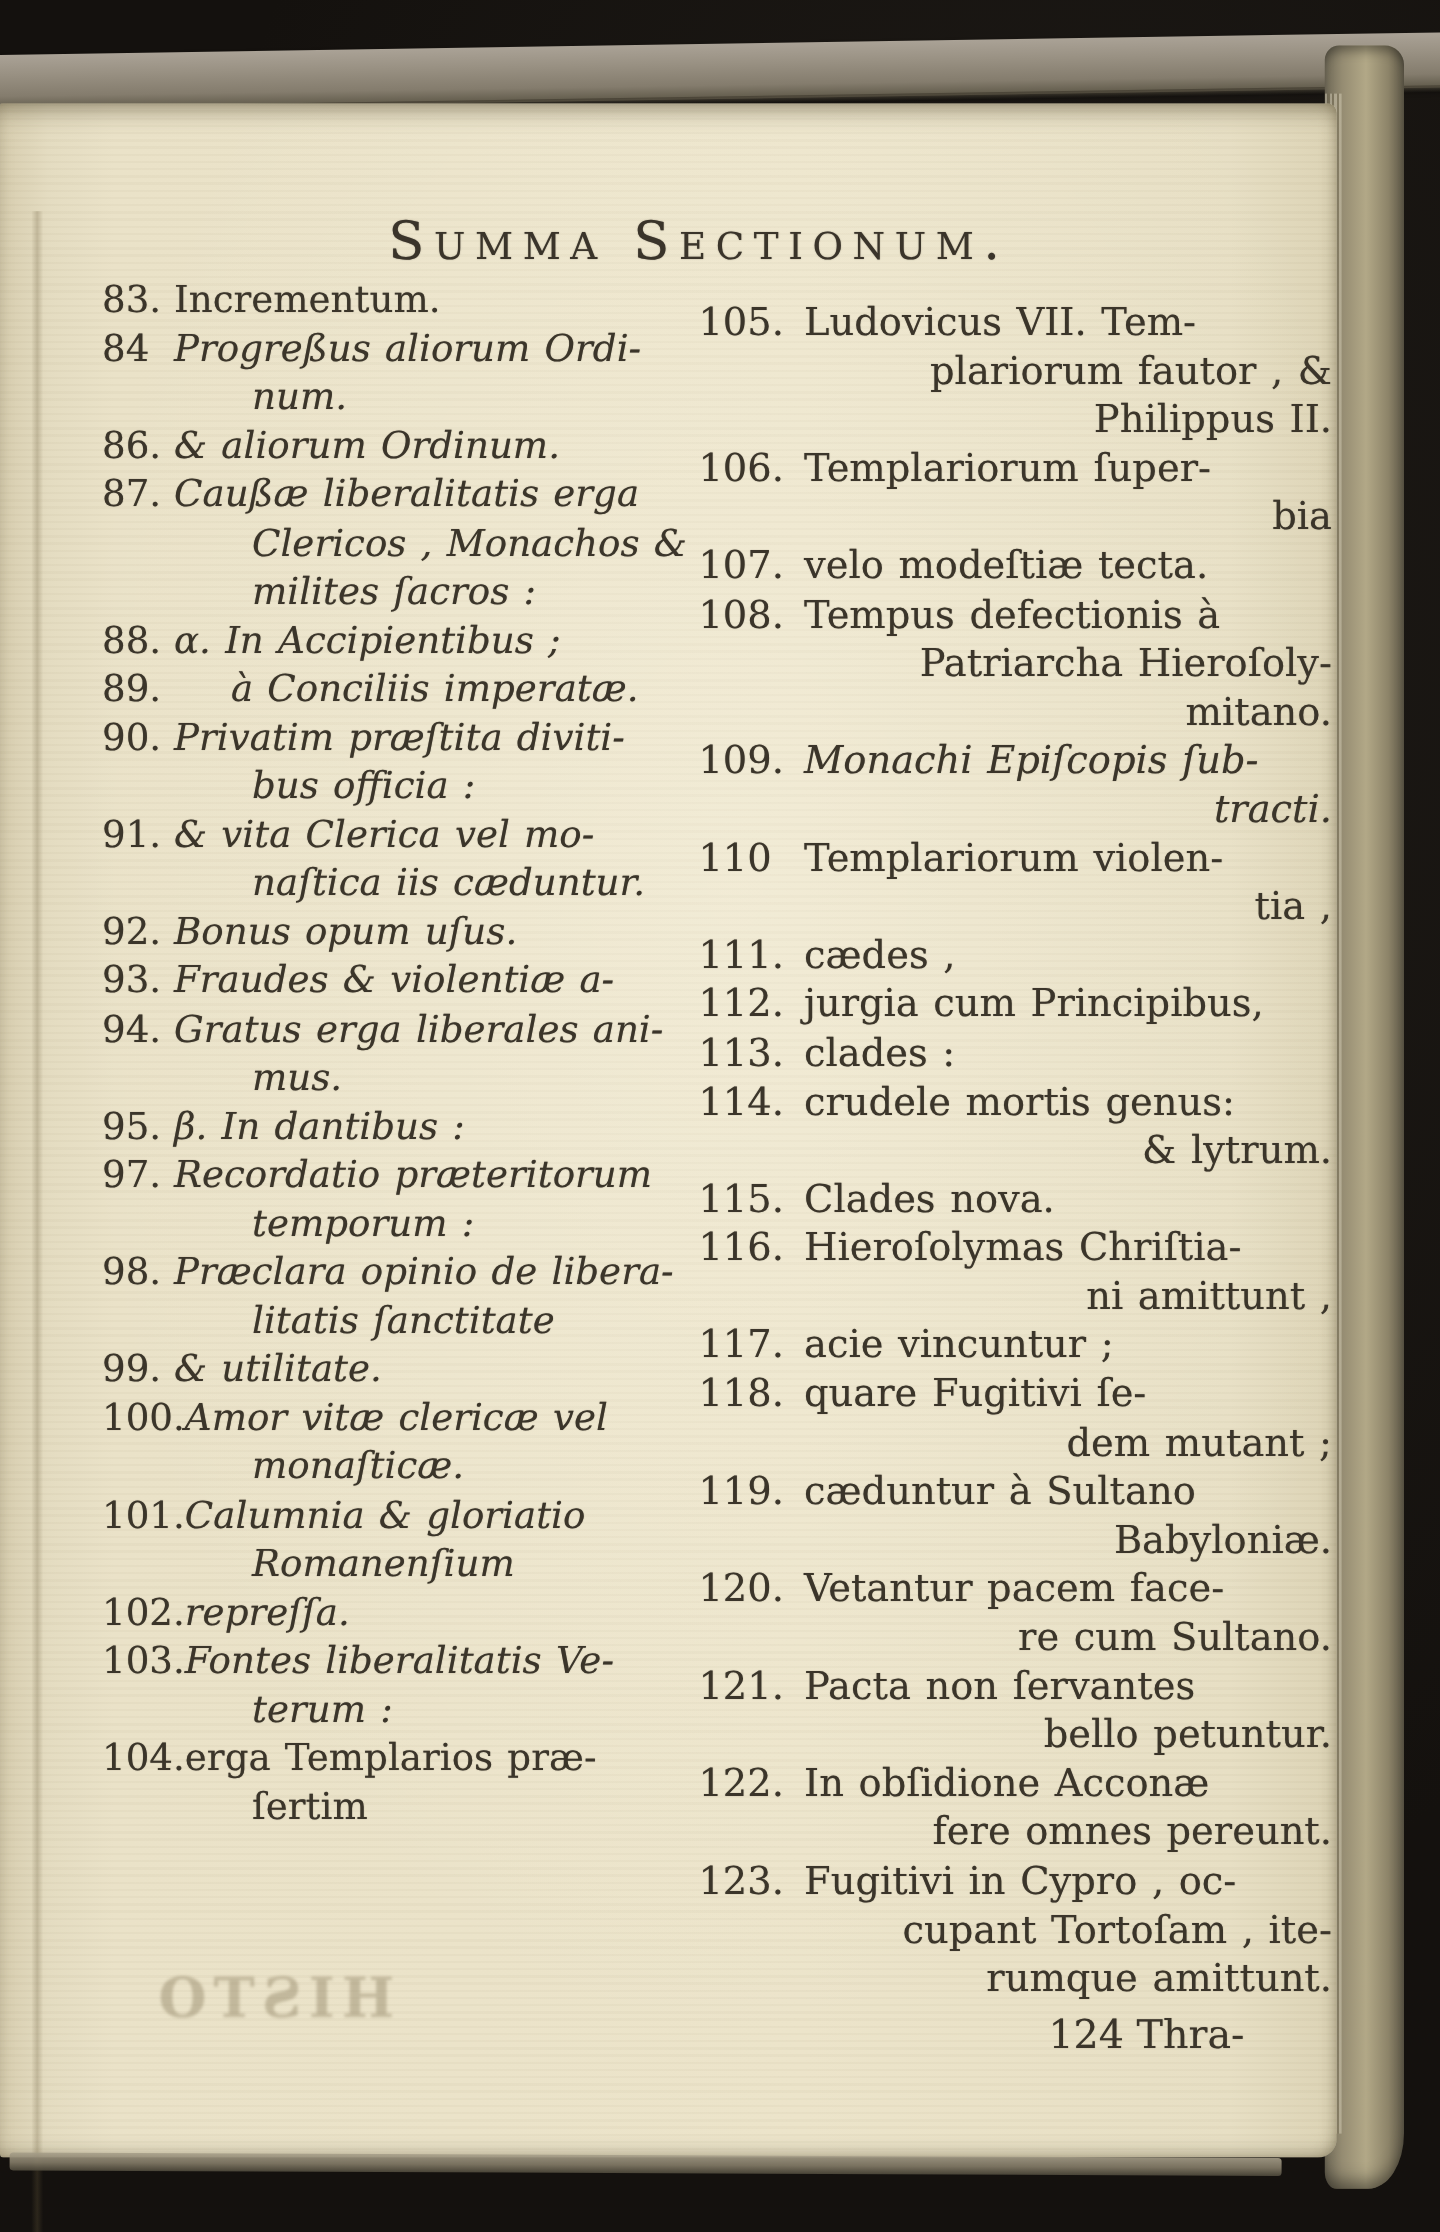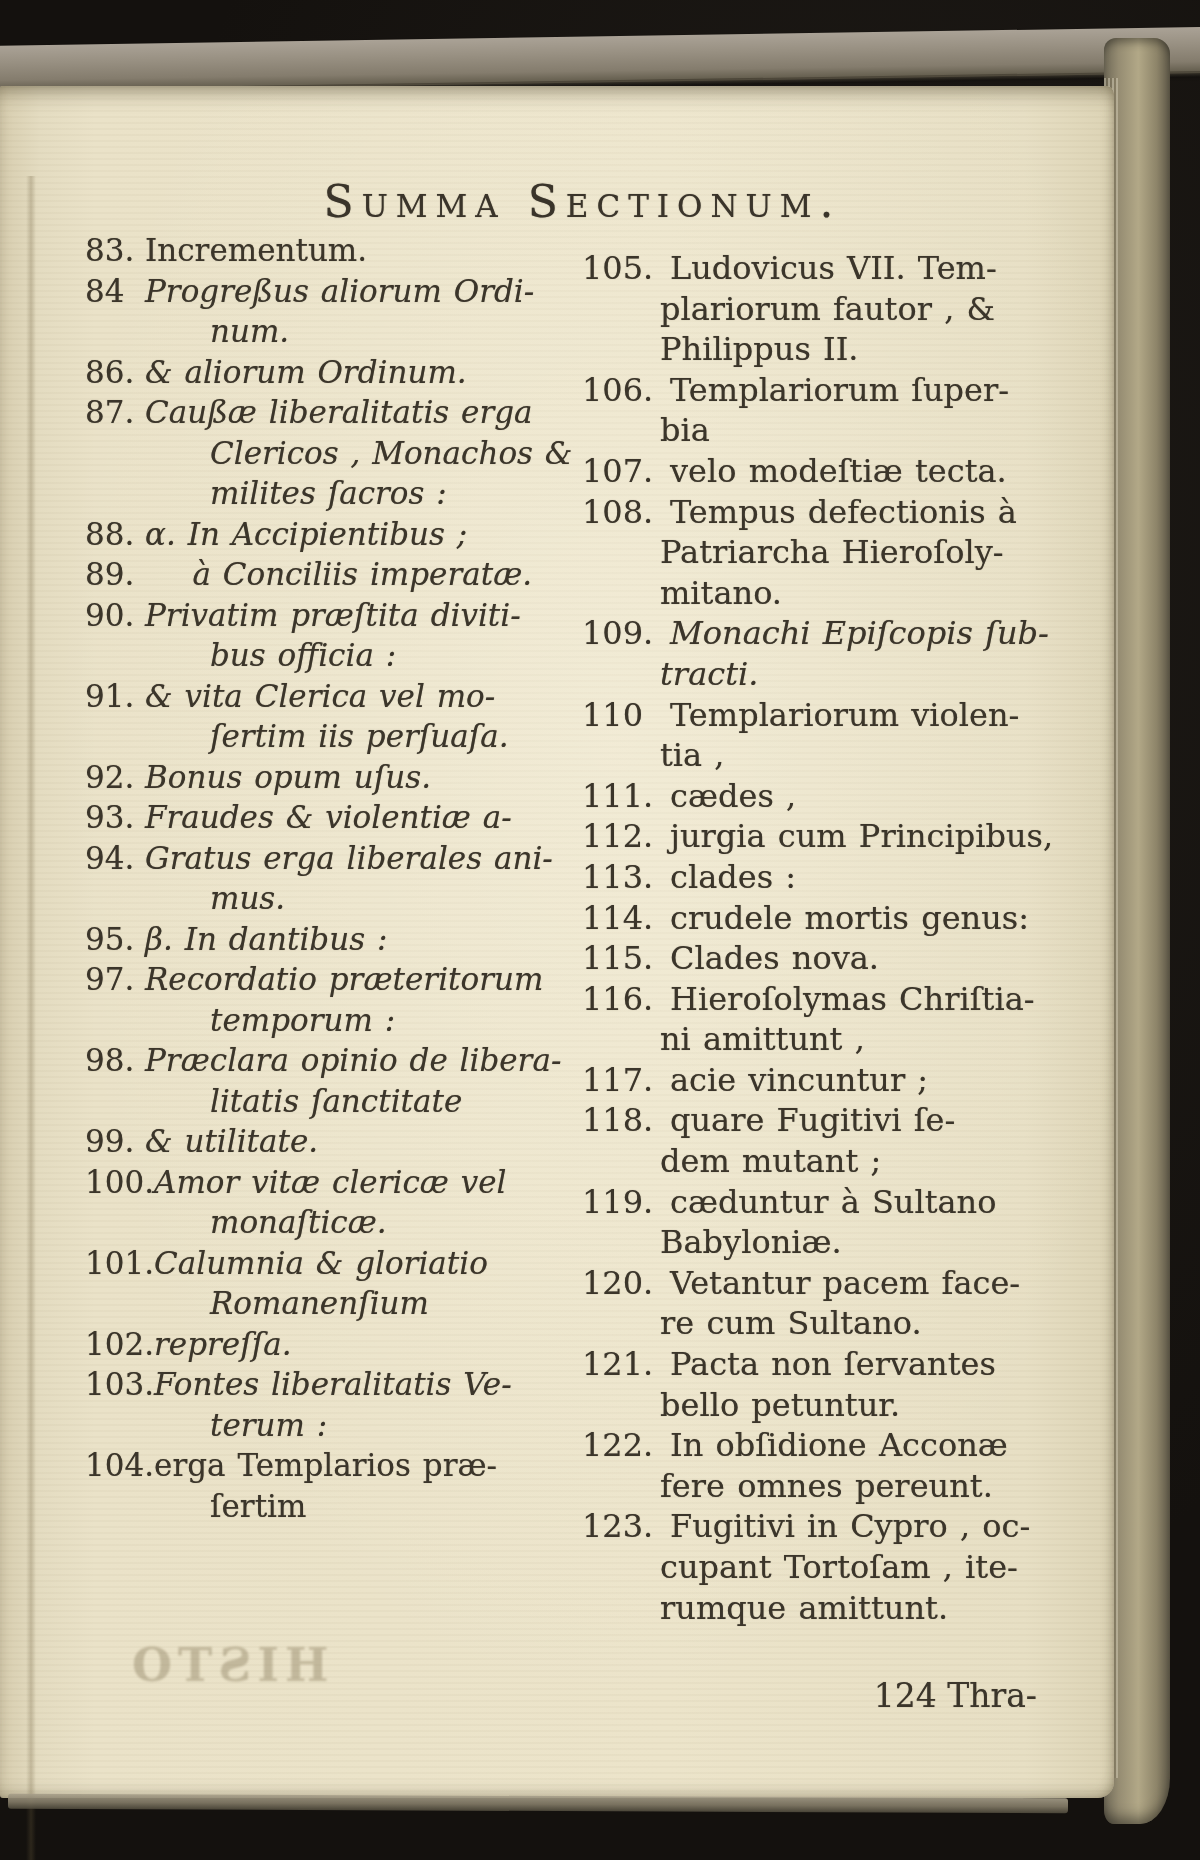--- a/index.html
+++ b/index.html
@@ -86,21 +86,21 @@
     word-spacing: 2px;
   }
   .col-left  { left: 85px;  top: 230px; width: 500px; font-size: 31px; line-height: 40.5px; }
   .col-right { left: 582px; top: 248px; width: 528px; font-size: 32px; line-height: 40.6px; }
   .entry .num { display: inline-block; font-style: normal; }
   .col-left  .entry .num { min-width: 60px; }
   .col-right .entry .num { min-width: 88px; }
   .entry.italic { font-style: italic; }
   .entry .wrap { display: block; }
   .col-left  .entry .wrap { padding-left: 125px; }
-  .col-right .entry .wrap { padding-left: 78px; }
+  .col-right .entry .wrap { padding-left: 78px; text-align: right; }
   .catchword {
     position: absolute; left: 582px; top: 1676px; width: 455px;
     text-align: right; padding-right: 28px;
     font-size: 33px; color: #3b352a;
     text-shadow: 0 0 0.8px rgba(59,53,42,0.55);
   }
   .ghost {
     position: absolute; left: 126px; top: 1638px;
     font-size: 46px; font-weight: bold; letter-spacing: 6px;
     color: rgba(128,115,84,0.38);
@@ -124,21 +124,21 @@
   <div class="title">Summa Sectionum.</div>
 
   <div class="col col-left">
       <div class="entry roman"><span class="num">83.</span><span class="first">Incrementum.</span></div>
       <div class="entry italic"><span class="num">84</span><span class="first">Progreßus aliorum Ordi-</span><span class="wrap">num.</span></div>
       <div class="entry italic"><span class="num">86.</span><span class="first">&amp; aliorum Ordinum.</span></div>
       <div class="entry italic"><span class="num">87.</span><span class="first">Caußæ liberalitatis erga</span><span class="wrap">Clericos , Monachos &amp;</span><span class="wrap">milites ſacros :</span></div>
       <div class="entry italic"><span class="num">88.</span><span class="first">α. In Accipientibus ;</span></div>
       <div class="entry italic"><span class="num">89.</span><span class="first">&nbsp;&nbsp;&nbsp;&nbsp;à Conciliis imperatæ.</span></div>
       <div class="entry italic"><span class="num">90.</span><span class="first">Privatim præſtita diviti-</span><span class="wrap">bus officia :</span></div>
-      <div class="entry italic"><span class="num">91.</span><span class="first">&amp; vita Clerica vel mo-</span><span class="wrap">ſertim iis perſuaſa.</span></div>
+      <div class="entry italic"><span class="num">91.</span><span class="first">&amp; vita Clerica vel mo-</span><span class="wrap">naſtica iis cæduntur.</span></div>
       <div class="entry italic"><span class="num">92.</span><span class="first">Bonus opum uſus.</span></div>
       <div class="entry italic"><span class="num">93.</span><span class="first">Fraudes &amp; violentiæ a-</span></div>
       <div class="entry italic"><span class="num">94.</span><span class="first">Gratus erga liberales ani-</span><span class="wrap">mus.</span></div>
       <div class="entry italic"><span class="num">95.</span><span class="first">β. In dantibus :</span></div>
       <div class="entry italic"><span class="num">97.</span><span class="first">Recordatio præteritorum</span><span class="wrap">temporum :</span></div>
       <div class="entry italic"><span class="num">98.</span><span class="first">Præclara opinio de libera-</span><span class="wrap">litatis ſanctitate</span></div>
       <div class="entry italic"><span class="num">99.</span><span class="first">&amp; utilitate.</span></div>
       <div class="entry italic"><span class="num">100.</span><span class="first">Amor vitæ clericæ vel</span><span class="wrap">monaſticæ.</span></div>
       <div class="entry italic"><span class="num">101.</span><span class="first">Calumnia &amp; gloriatio</span><span class="wrap">Romanenſium</span></div>
       <div class="entry italic"><span class="num">102.</span><span class="first">repreſſa.</span></div>
@@ -148,21 +148,21 @@
   <div class="col col-right">
       <div class="entry roman"><span class="num">105.</span><span class="first">Ludovicus VII. Tem-</span><span class="wrap">plariorum fautor , &amp;</span><span class="wrap">Philippus II.</span></div>
       <div class="entry roman"><span class="num">106.</span><span class="first">Templariorum ſuper-</span><span class="wrap">bia</span></div>
       <div class="entry roman"><span class="num">107.</span><span class="first">velo modeſtiæ tecta.</span></div>
       <div class="entry roman"><span class="num">108.</span><span class="first">Tempus defectionis à</span><span class="wrap">Patriarcha Hieroſoly-</span><span class="wrap">mitano.</span></div>
       <div class="entry italic"><span class="num">109.</span><span class="first">Monachi Epiſcopis ſub-</span><span class="wrap">tracti.</span></div>
       <div class="entry roman"><span class="num">110</span><span class="first">Templariorum violen-</span><span class="wrap">tia ,</span></div>
       <div class="entry roman"><span class="num">111.</span><span class="first">cædes ,</span></div>
       <div class="entry roman"><span class="num">112.</span><span class="first">jurgia cum Principibus,</span></div>
       <div class="entry roman"><span class="num">113.</span><span class="first">clades :</span></div>
-      <div class="entry roman"><span class="num">114.</span><span class="first">crudele mortis genus:</span></div>
+      <div class="entry roman"><span class="num">114.</span><span class="first">crudele mortis genus:</span><span class="wrap">&amp; lytrum.</span></div>
       <div class="entry roman"><span class="num">115.</span><span class="first">Clades nova.</span></div>
       <div class="entry roman"><span class="num">116.</span><span class="first">Hieroſolymas Chriſtia-</span><span class="wrap">ni amittunt ,</span></div>
       <div class="entry roman"><span class="num">117.</span><span class="first">acie vincuntur ;</span></div>
       <div class="entry roman"><span class="num">118.</span><span class="first">quare Fugitivi ſe-</span><span class="wrap">dem mutant ;</span></div>
       <div class="entry roman"><span class="num">119.</span><span class="first">cæduntur à Sultano</span><span class="wrap">Babyloniæ.</span></div>
       <div class="entry roman"><span class="num">120.</span><span class="first">Vetantur pacem face-</span><span class="wrap">re cum Sultano.</span></div>
       <div class="entry roman"><span class="num">121.</span><span class="first">Pacta non ſervantes</span><span class="wrap">bello petuntur.</span></div>
       <div class="entry roman"><span class="num">122.</span><span class="first">In obſidione Acconæ</span><span class="wrap">fere omnes pereunt.</span></div>
       <div class="entry roman"><span class="num">123.</span><span class="first">Fugitivi in Cypro , oc-</span><span class="wrap">cupant Tortoſam , ite-</span><span class="wrap">rumque amittunt.</span></div>
     </div>

